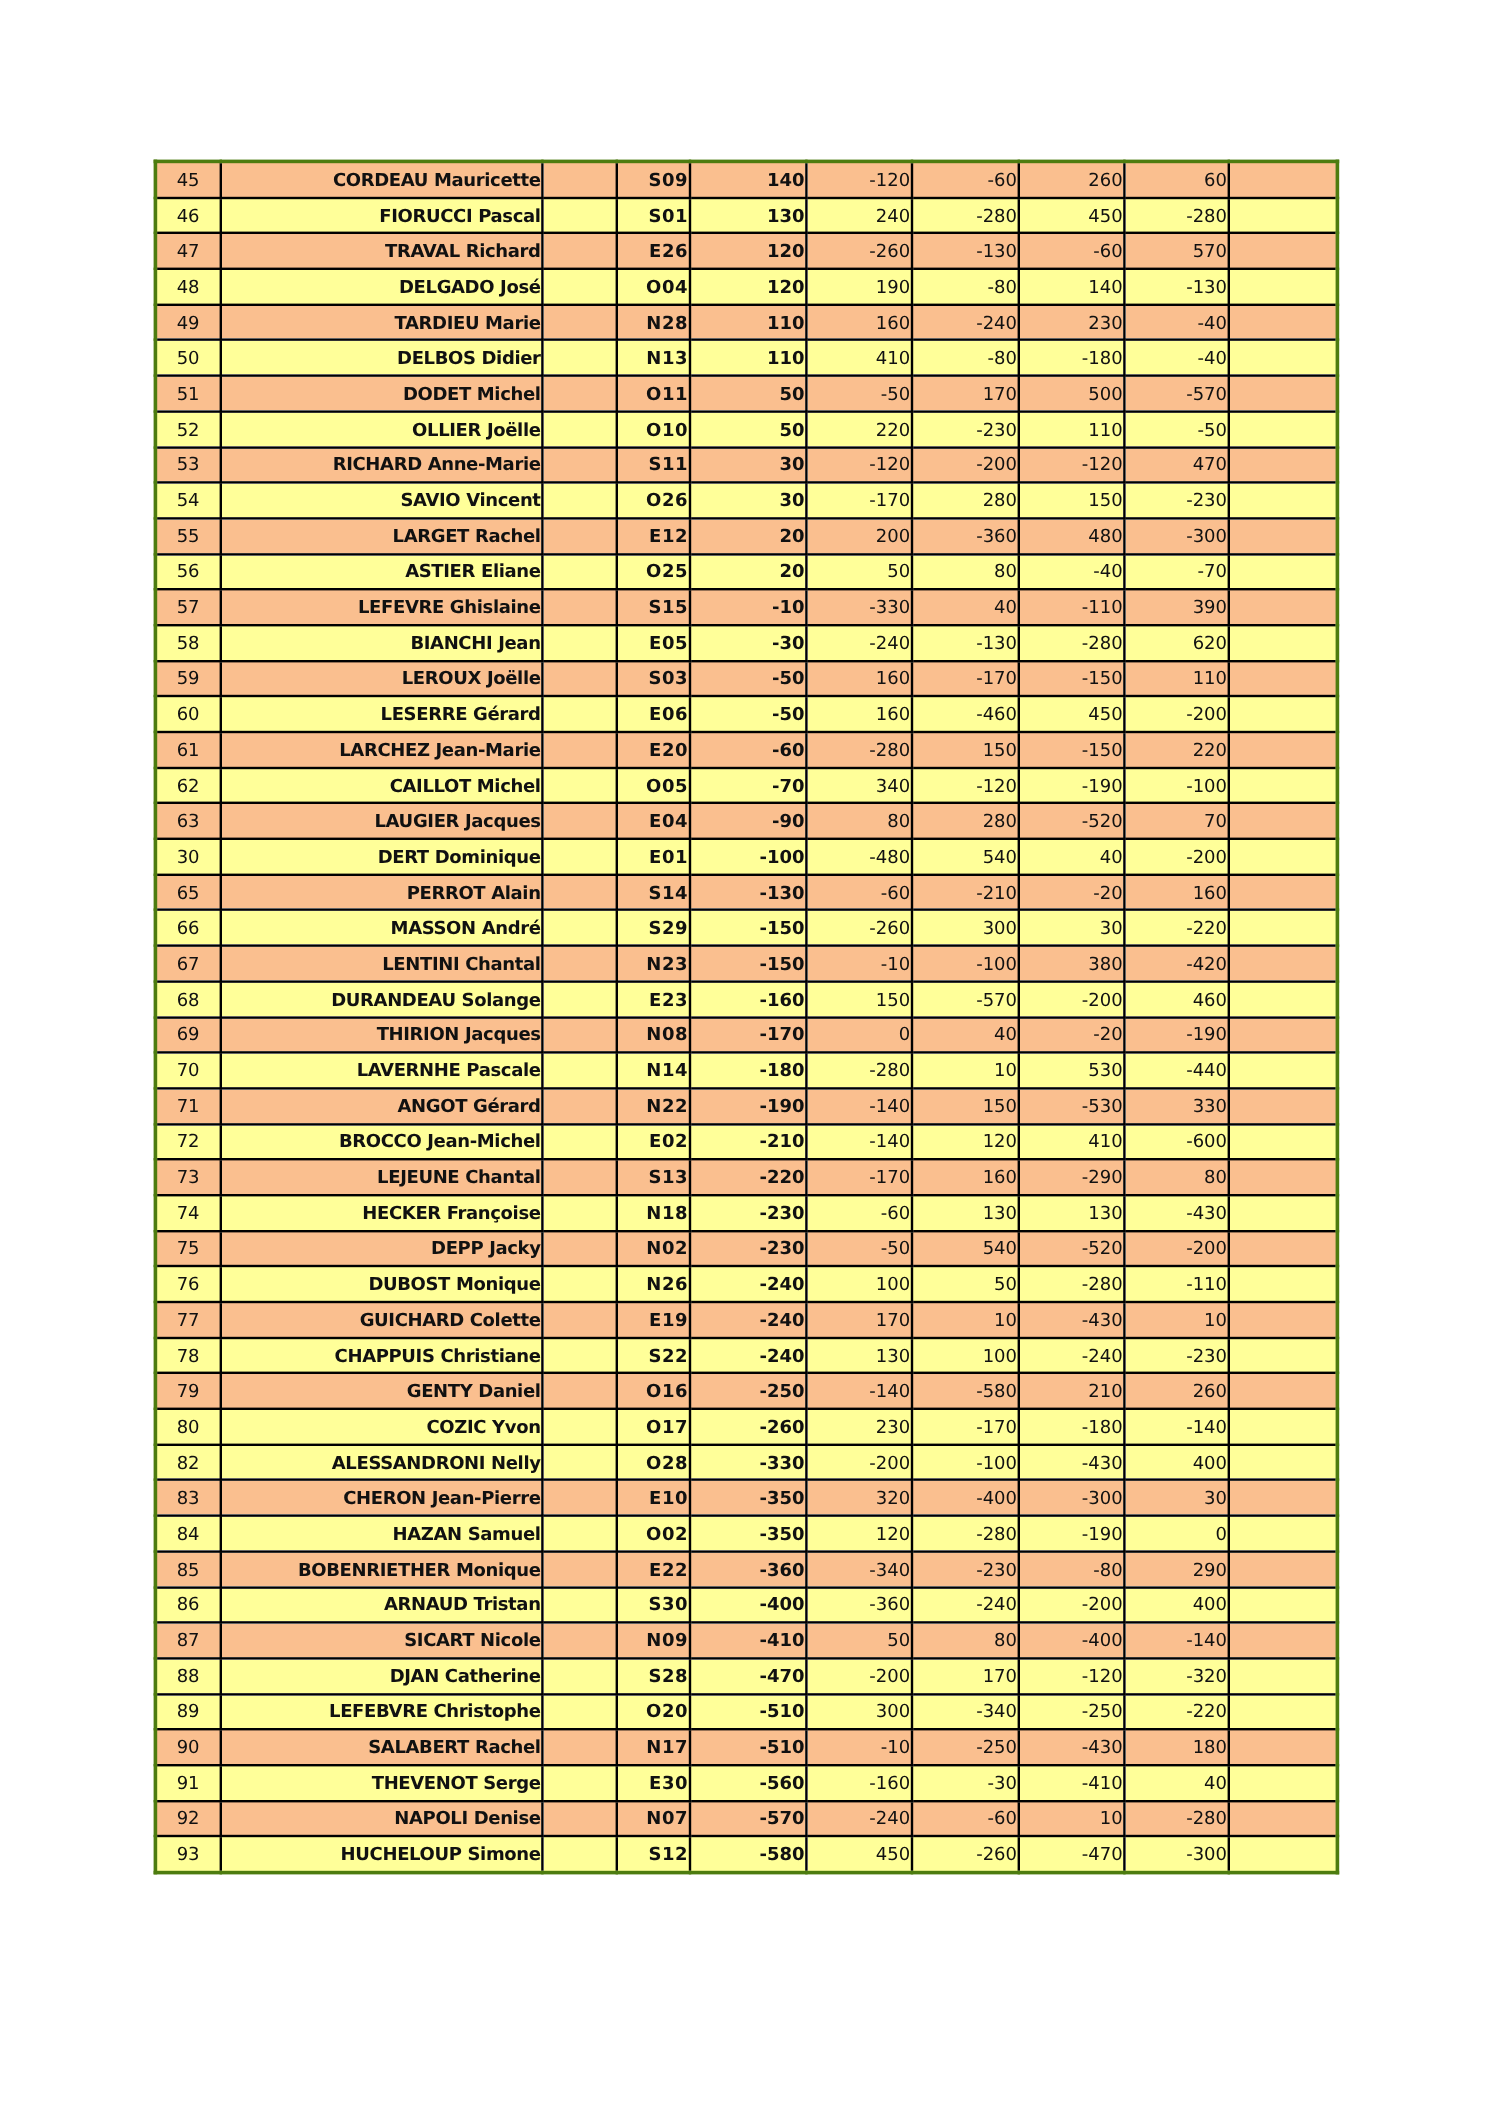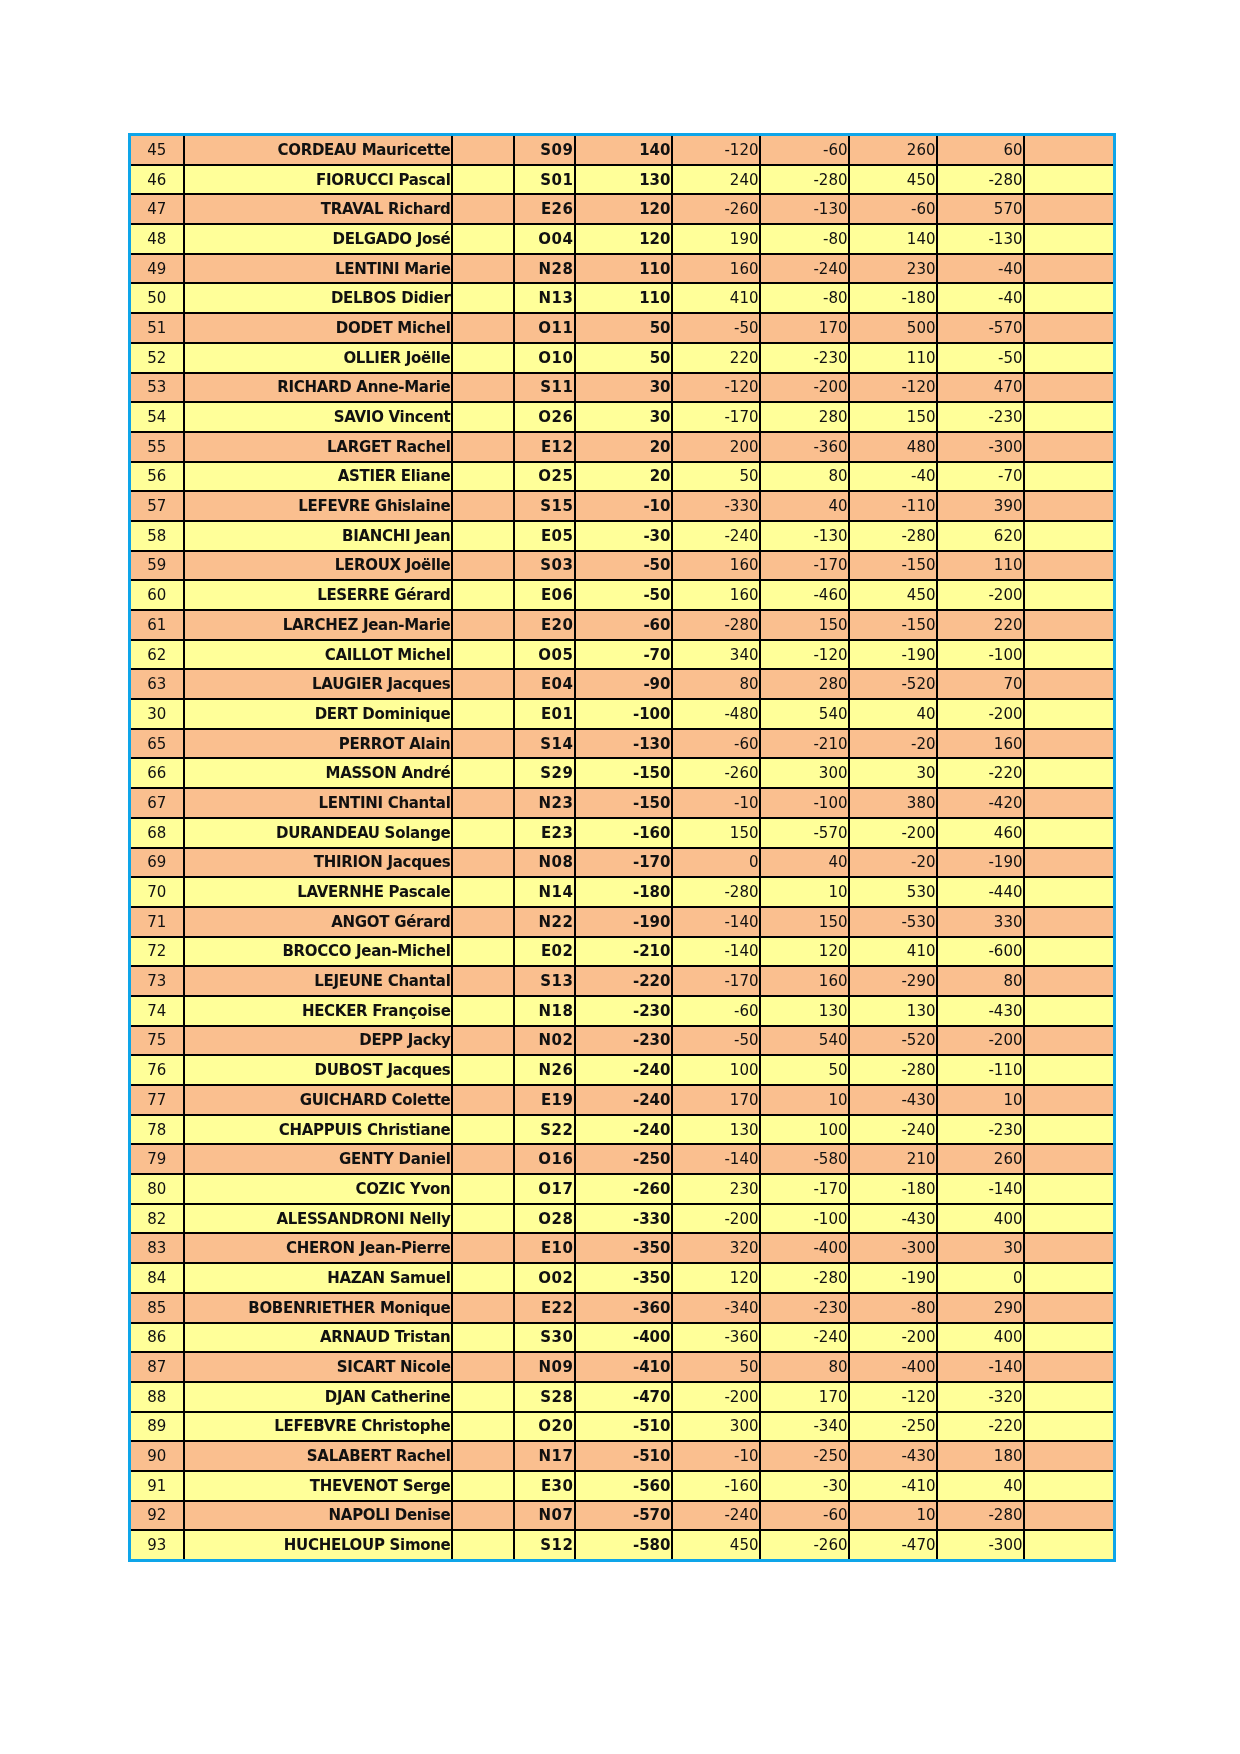--- a/index.html
+++ b/index.html
@@ -7,21 +7,21 @@
     width:1240px;height:1754px;
     background:#ffffff;
     font-family:"DejaVu Sans","Liberation Sans",sans-serif;
     position:relative;
   }
   #results-table{
     position:absolute;
     left:128px;top:133px;
     border-collapse:collapse;
     table-layout:fixed;
-    border:3px solid #0ea5e9;
+    border:3px solid #4d7c0f;
   }
   #results-table td{
     border:2px solid #000;
     padding:0;
     height:27.7px;
     font-size:15px;
     color:#111111;
     overflow:hidden;
     white-space:nowrap;
   }
@@ -94,21 +94,21 @@
         <td class="code">O04</td>
         <td class="score">120</td>
         <td class="round">190</td>
         <td class="round">-80</td>
         <td class="round">140</td>
         <td class="round">-130</td>
         <td class="blank"></td>
       </tr>
       <tr data-shade="orange" data-sep="true">
         <td class="rank">49</td>
-        <td class="name">LENTINI Marie</td>
+        <td class="name">TARDIEU Marie</td>
         <td class="blank"></td>
         <td class="code">N28</td>
         <td class="score">110</td>
         <td class="round">160</td>
         <td class="round">-240</td>
         <td class="round">230</td>
         <td class="round">-40</td>
         <td class="blank"></td>
       </tr>
       <tr data-shade="yellow" data-sep="false">
@@ -418,21 +418,21 @@
         <td class="code">N02</td>
         <td class="score">-230</td>
         <td class="round">-50</td>
         <td class="round">540</td>
         <td class="round">-520</td>
         <td class="round">-200</td>
         <td class="blank"></td>
       </tr>
       <tr data-shade="yellow" data-sep="false">
         <td class="rank">76</td>
-        <td class="name">DUBOST Jacques</td>
+        <td class="name">DUBOST Monique</td>
         <td class="blank"></td>
         <td class="code">N26</td>
         <td class="score">-240</td>
         <td class="round">100</td>
         <td class="round">50</td>
         <td class="round">-280</td>
         <td class="round">-110</td>
         <td class="blank"></td>
       </tr>
       <tr data-shade="orange" data-sep="true">

